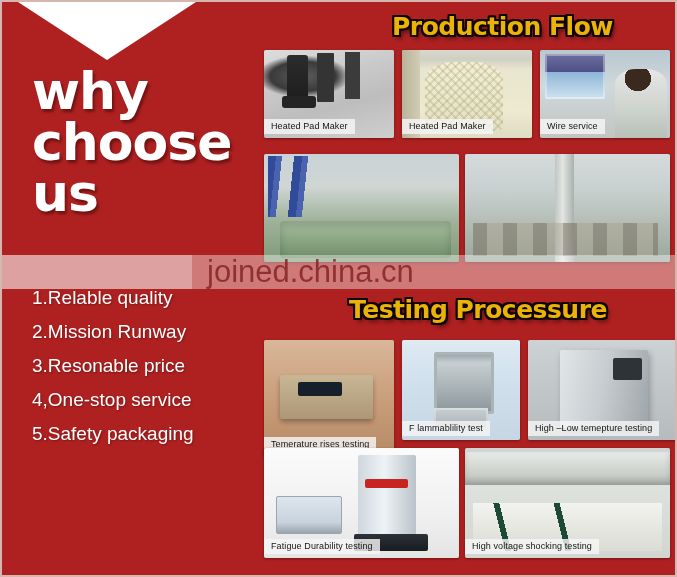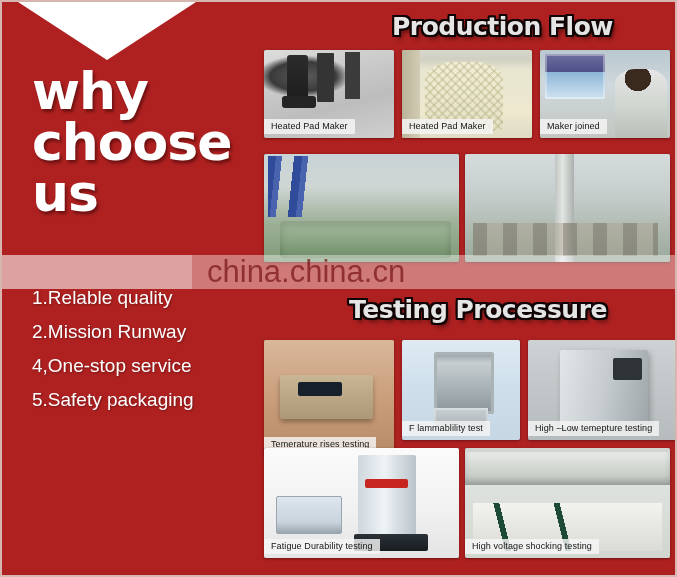--- a/index.html
+++ b/index.html
@@ -47,21 +47,21 @@
     text-shadow:1px 1px 2px rgba(70,10,10,0.5);
   }
 
   
   .right-panel { position:absolute; left:255px; top:0; width:422px; height:577px; z-index:3; }
 
   .section-title {
     font-family:"DejaVu Sans", sans-serif;
     font-weight:bold;
     font-size:25px;
-    color:#e5e5e5;
+    color:#eab308;
     letter-spacing:-0.5px;
     white-space:nowrap;
     -webkit-text-stroke:0px;
     text-shadow:
       -2px -2px 0 #100404, 2px -2px 0 #100404,
       -2px  2px 0 #100404, 2px  2px 0 #100404,
        0px -2px 0 #100404, 0px  2px 0 #100404,
       -2px  0px 0 #100404, 2px  0px 0 #100404,
        3px  4px 4px rgba(20,0,0,0.55);
   }
@@ -223,41 +223,42 @@
 
     <div class="why-block">
       <div class="why-line">why</div>
       <div class="why-line">choose</div>
       <div class="why-line">us</div>
     </div>
 
     <div class="bullets">
       <div class="bullet">1.Relable quality</div>
       <div class="bullet">2.Mission Runway</div>
+      <div class="bullet">3.Resonable price</div>
       <div class="bullet">4,One-stop service</div>
       <div class="bullet">5.Safety packaging</div>
     </div>
 
   </div>
 
   <div class="right-panel">
 
     <div class="section-title" id="title-production">Production Flow</div>
 
     <div class="tile" style="left:7px;  top:48px; width:130px; height:88px;">
       <div class="photo ph-sew"></div>
       <div class="caption">Heated Pad Maker</div>
     </div>
     <div class="tile" style="left:145px; top:48px; width:130px; height:88px;">
       <div class="photo ph-pad"></div>
       <div class="caption">Heated Pad Maker</div>
     </div>
     <div class="tile" style="left:283px; top:48px; width:130px; height:88px;">
       <div class="photo ph-wire"></div>
-      <div class="caption">Maker joined</div>
+      <div class="caption">Wire service</div>
     </div>
 
     <div class="tile" style="left:7px;  top:152px; width:195px; height:108px;">
       <div class="photo ph-fac1"></div>
     </div>
     <div class="tile" style="left:208px; top:152px; width:205px; height:108px;">
       <div class="photo ph-fac2"></div>
     </div>
 
     <div class="section-title" id="title-testing">Testing Processure</div>
@@ -286,15 +287,15 @@
       <div class="photo ph-hv">
         <div class="hv-wire"></div>
       </div>
       <div class="caption">High voltage shocking testing</div>
     </div>
 
   </div>
 
   <div class="wm-band"></div>
   <div class="wm-blur-l"></div>
-  <div class="wm-text">china.china.cn</div>
+  <div class="wm-text">joined.china.cn</div>
 
 </div>
 
 </body></html>

